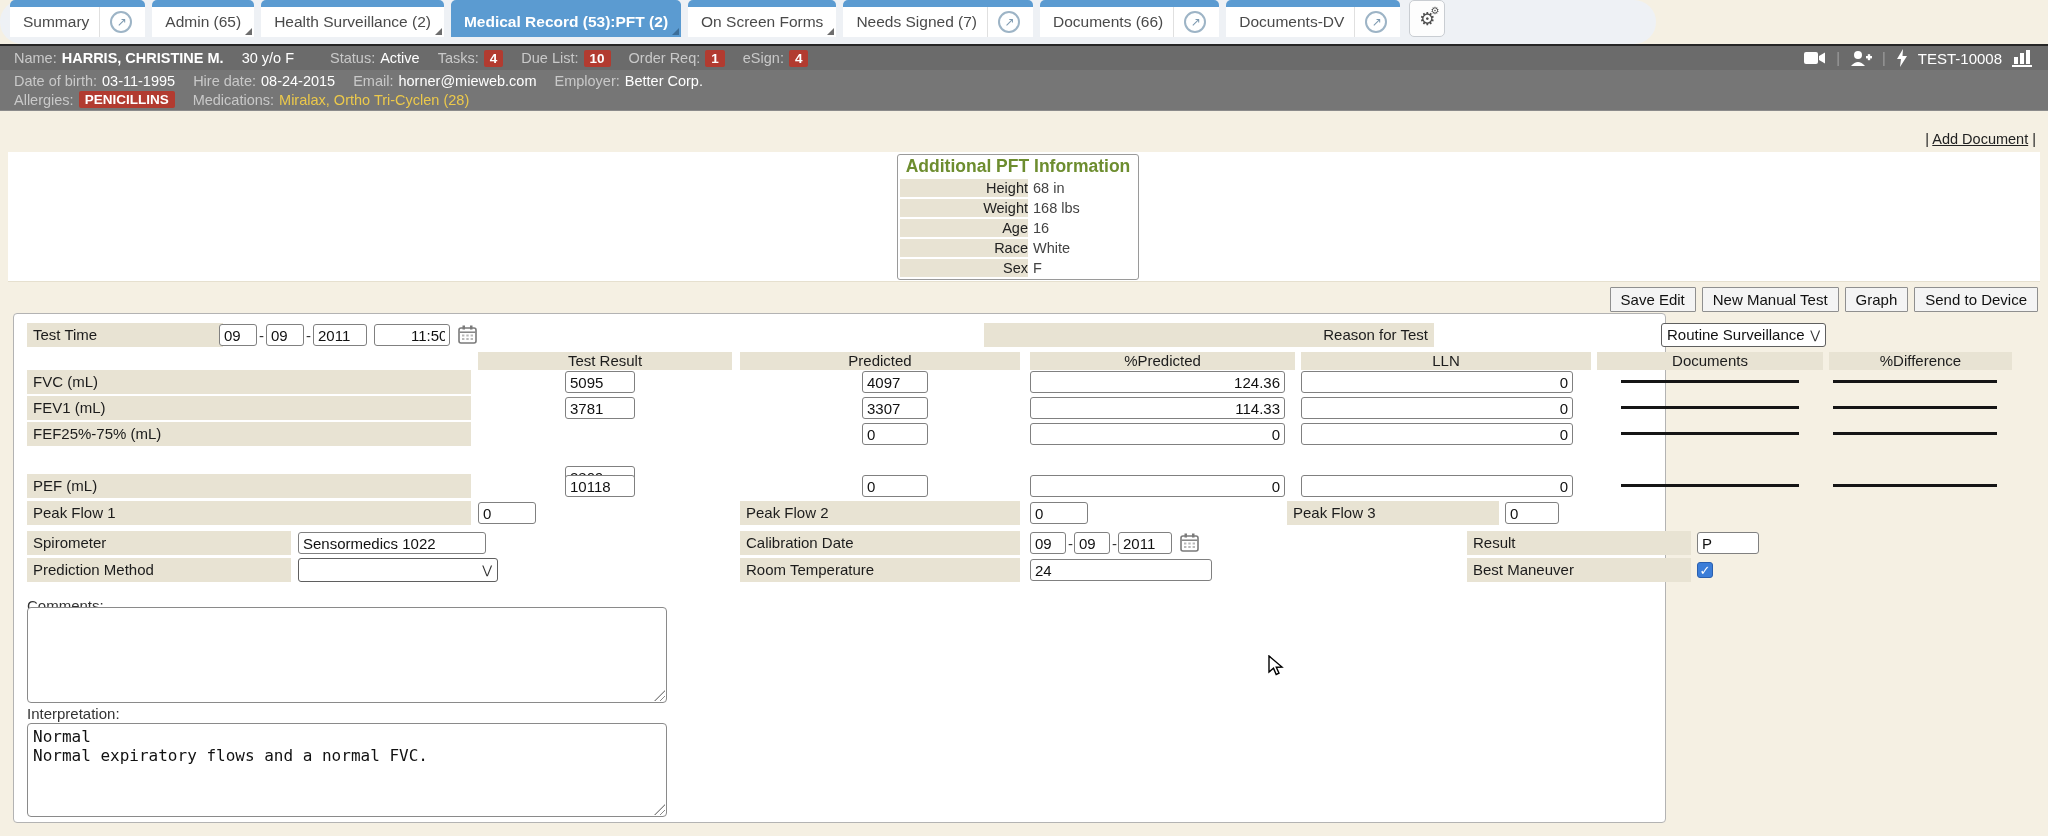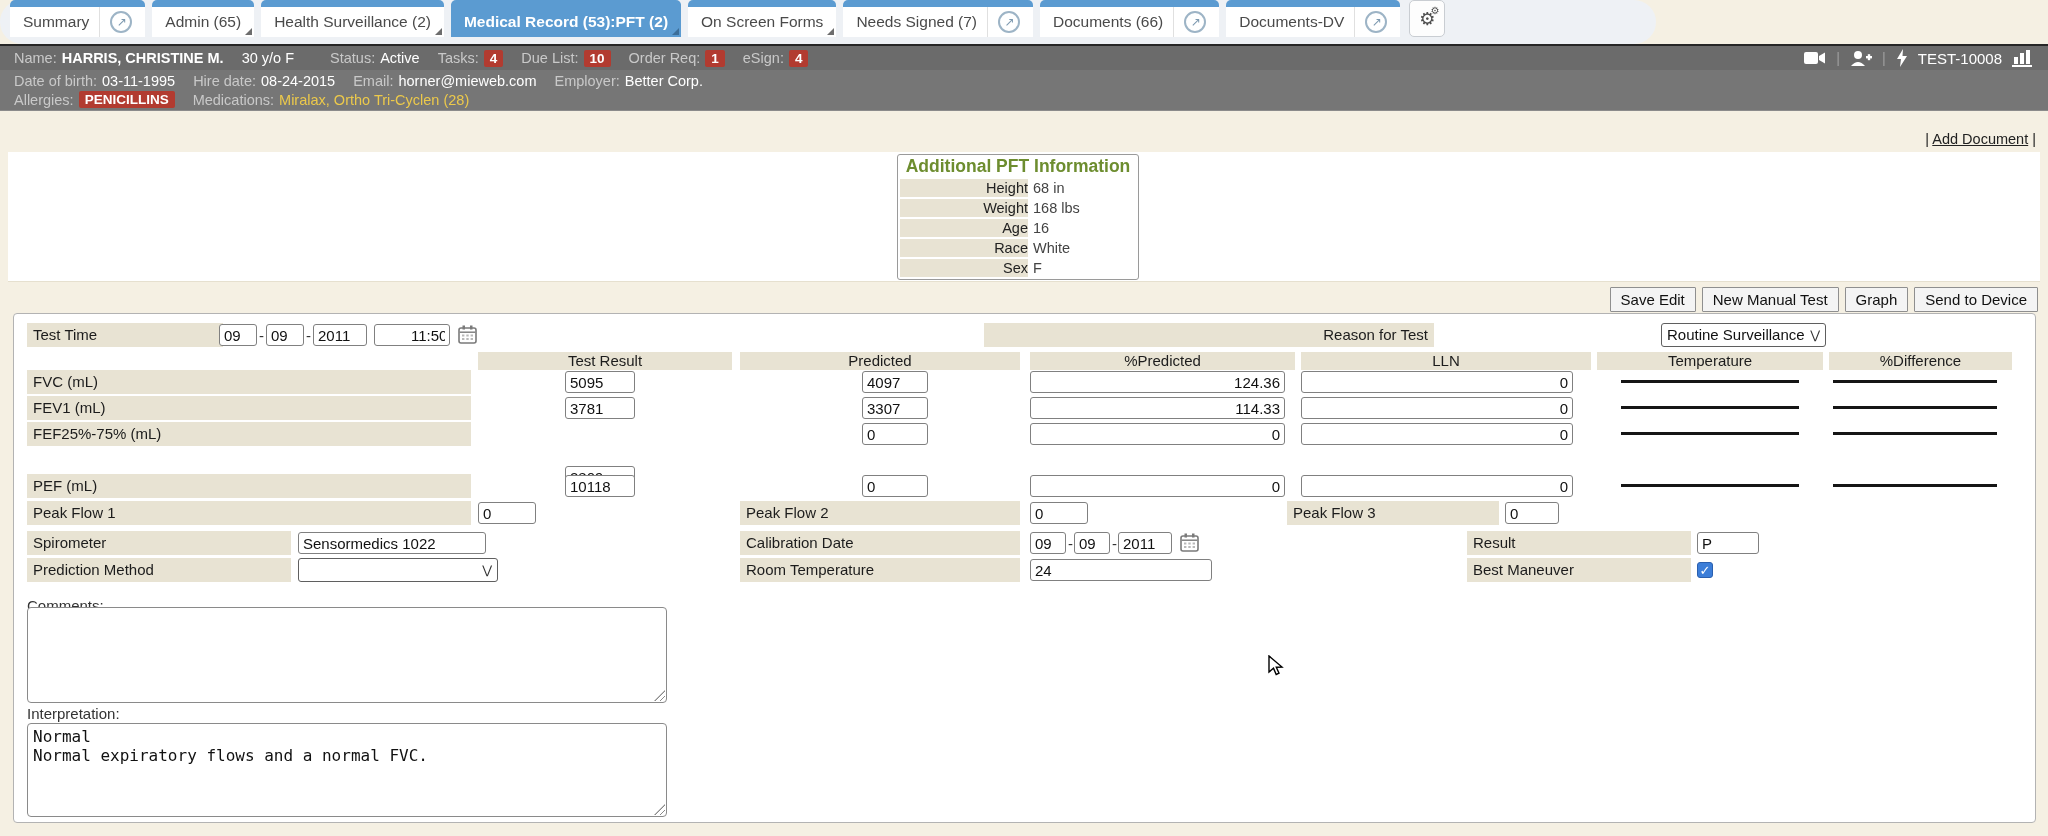--- a/index.html
+++ b/index.html
@@ -55,21 +55,21 @@
   .pftrow { display:flex; margin-top:2px; font-size:14.5px; line-height:18px; }
   .pftrow .k { background:#e8e3d3; width:128px; text-align:right; color:#222; }
   .pftrow .v { padding-left:5px; color:#444; white-space:nowrap; }
 
   
   .btnrow { position:absolute; top:287px; right:10px; display:flex; gap:6px; }
   .btn { font-family:inherit; font-size:15px; color:#111; background:#f4f4f4;
          border:1px solid #8f8f8f; border-radius:1px; padding:2px 10px; height:25px; line-height:19px; }
 
   
-  .panel { position:absolute; top:313px; left:13px; width:2023px; height:510px; background:#fff;
+  .panel { position:absolute; top:313px; left:13px; width:1653px; height:510px; background:#fff;
            border:1px solid #b3b3b3; border-radius:4px; font-size:15px; }
   .cell { position:absolute; background:#e8e3d3; color:#1c1c1c; height:24px; line-height:24px;
           padding:0 6px; white-space:nowrap; }
   .hcell { position:absolute; background:#e8e3d3; color:#1c1c1c; height:18px; line-height:18px;
            text-align:center; }
   .inp { position:absolute; height:22px; border:1px solid #808080; border-radius:3px; background:#fff;
          font-family:inherit; font-size:15px; color:#111; padding:0 4px; }
   .inp.r { text-align:right; }
   .dash { position:absolute; color:#333; line-height:24px; }
   .blackline { position:absolute; height:3px; background:#151515; }
@@ -285,21 +285,21 @@
     <div class="cell" style="left:970px; top:9px; width:450px; text-align:right;padding-left:32px;">Reason for Test</div>
     <div class="sel" style="left:1647px; top:9px; width:165px;">
       <span>Routine Surveillance</span>
       <span class="arrow">⋁</span>
     </div>
 
     <div class="hcell" style="left:464px;  top:38px; width:254px;">Test Result</div>
     <div class="hcell" style="left:726px;  top:38px; width:280px;">Predicted</div>
     <div class="hcell" style="left:1016px; top:38px; width:265px;">%Predicted</div>
     <div class="hcell" style="left:1287px; top:38px; width:290px;">LLN</div>
-    <div class="hcell" style="left:1583px; top:38px; width:226px;">Temperature</div>
+    <div class="hcell" style="left:1583px; top:38px; width:226px;">Documents</div>
     <div class="hcell" style="left:1815px; top:38px; width:183px;">%Difference</div>
 
     <div class="prow" style="top:56px;">
       <div class="cell" style="left:13px; width:444px;">FVC (mL)</div>
       <input class="inp" style="left: 551px; width: 70px; top: 1px;" value="5095">
       <input class="inp" style="left: 848px; width: 66px; top: 1px;" value="4097">
       <input class="inp r" style="left: 1016px; width: 255px; top: 1px;" value="124.36">
       <input class="inp r" style="left: 1287px; width: 272px; top: 1px;" value="0">
       <div class="blackline" style="left:1607px; width:178px; top:10px;"></div>
       <div class="blackline" style="left:1819px; width:164px; top:10px;"></div>

